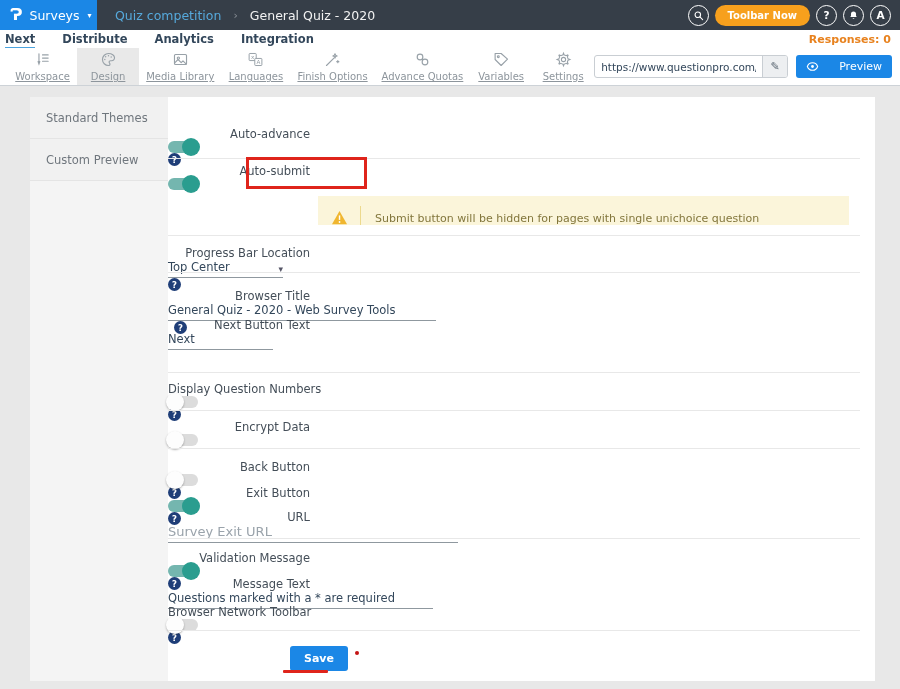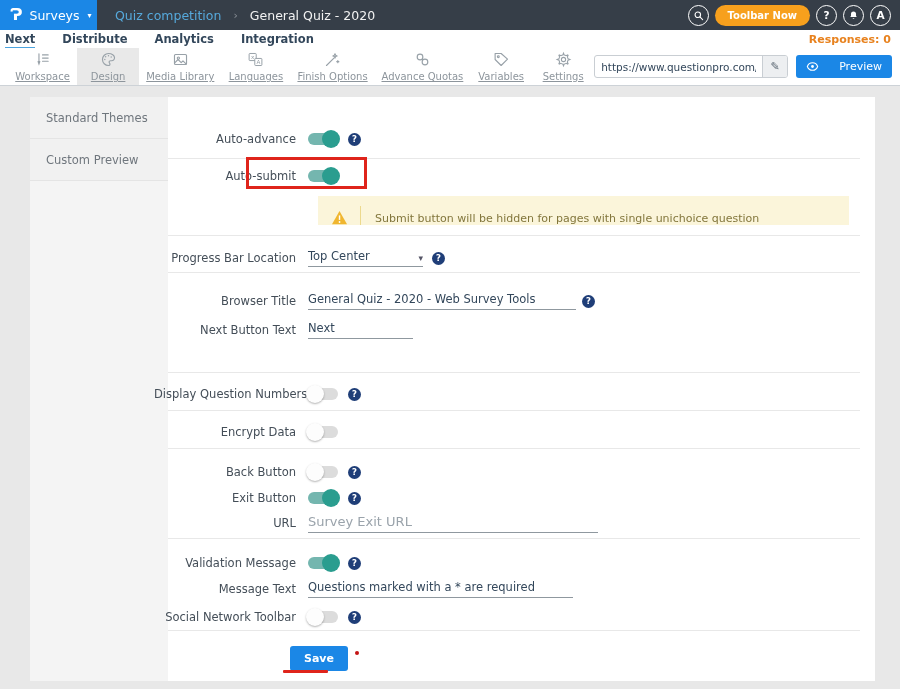--- a/index.html
+++ b/index.html
@@ -49,21 +49,21 @@
   .preview-btn svg{width:13px;height:13px;}
 
   
   .card{position:absolute;left:30px;top:97px;width:845px;height:584px;background:#fff;}
   .sidebar{position:absolute;left:0;top:0;bottom:0;width:138px;background:#f4f4f4;}
   .side-item{height:42px;line-height:42px;padding-left:16px;font-size:11.5px;color:#6f767d;
              background:#f1f1f1;border-bottom:1px solid #e4e4e4;cursor:pointer;box-sizing:border-box;}
   .side-item.active{background:#fff;border-left:4px solid #1b87e6;padding-left:12px;color:#565d63;}
 
   
-  .row{position:absolute;left:124px;width:695px;height:24px;display:flex;align-items:center;}
+  .row{position:absolute;left:138px;width:695px;height:24px;display:flex;flex-direction:column;}
   .lbl{width:142px;text-align:right;margin-right:12px;font-size:11.5px;color:#444e58;white-space:nowrap;}
   .hdiv{position:absolute;left:138px;width:692px;height:1px;background:#e8e8e8;}
 
   .toggle{position:relative;width:30px;height:12px;border-radius:7px;margin-right:10px;cursor:pointer;flex:none;}
   .toggle .knob{position:absolute;top:-3px;width:18px;height:18px;border-radius:50%;}
   .toggle.on{background:#74b6af;}
   .toggle.on .knob{right:-2px;background:#2a9d8f;}
   .toggle.off{background:#dcdcdc;}
   .toggle.off .knob{left:-2px;background:#fdfdfd;box-shadow:0 1px 2px rgba(0,0,0,.3);}
 
@@ -326,21 +326,21 @@
         </span>
       <span class="help">?</span>
     </div>
 
     <div class="row" style="top:480px">
       <span class="lbl">Message Text</span>
       <input class="uin w-msg" type="text" value="Questions marked with a * are required" style="">
     </div>
 
     <div class="row" style="top:508px">
-      <span class="lbl">Social Network Toolbar</span>
+      <span class="lbl">Browser Network Toolbar</span>
       <span class="toggle off">
           <span class="knob"></span>
         </span>
       <span class="help">?</span>
     </div>
     <div class="hdiv" style="top:533px"></div>
 
     <button class="save-btn">Save</button>
 
     <div class="anno anno-box"></div>

